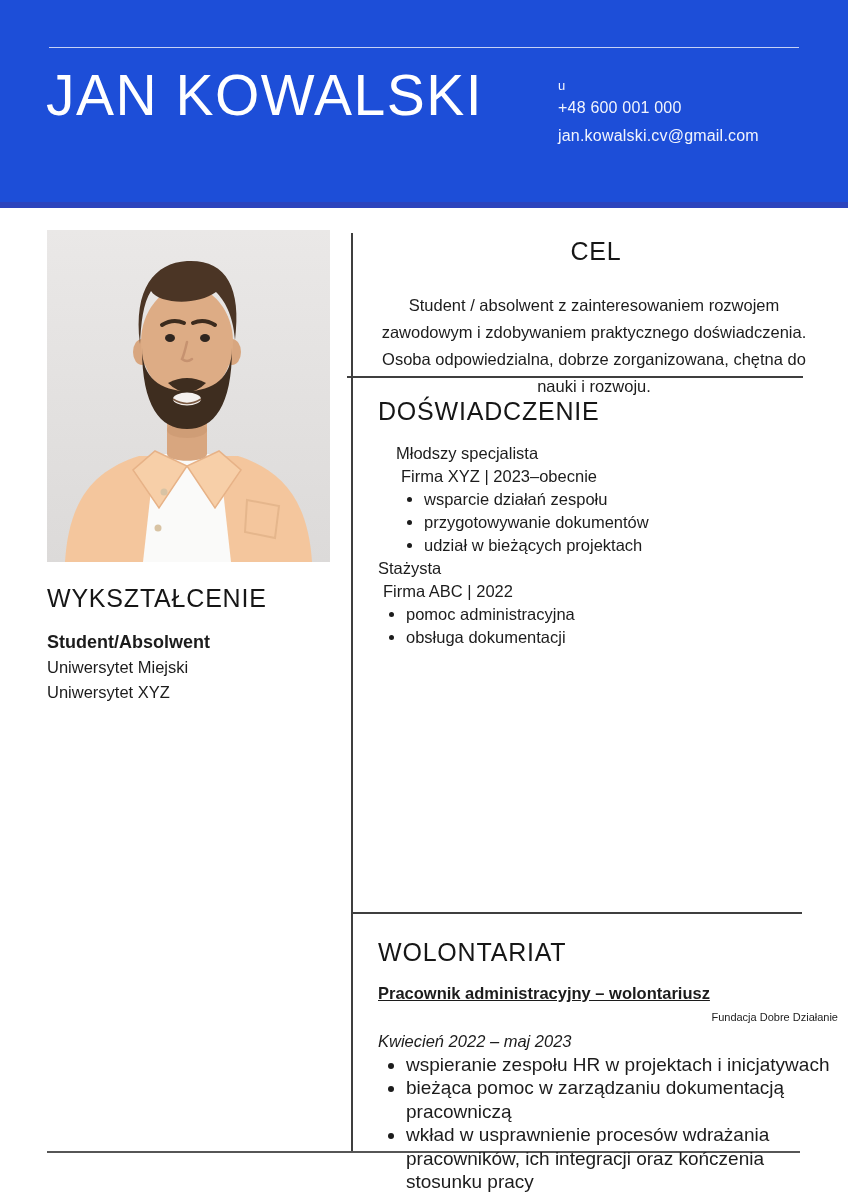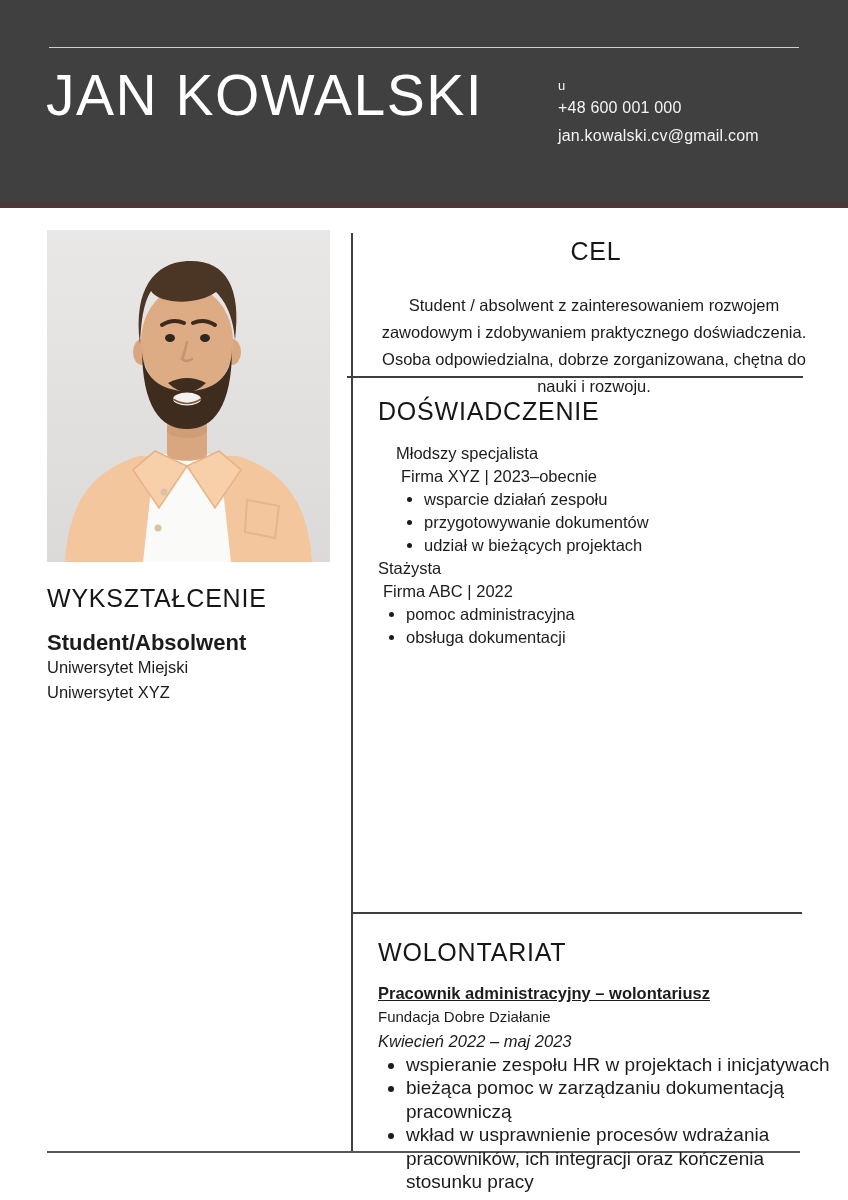--- a/index.html
+++ b/index.html
@@ -73,21 +73,21 @@
     font-weight: 400;
     letter-spacing: 0.8px;
     color: #161616;
     line-height: 1.15;
   }
   .education {
     position: absolute;
     left: 47px; top: 584px;
     width: 280px;
   }
-  .education .degree { font-weight: 700; font-size: 22px; margin-top: 17px; line-height: 25px; }
+  .education .degree { font-weight: 700; font-size: 18px; margin-top: 17px; line-height: 25px; }
   .education .school { font-size: 16.5px; line-height: 25px; }
 
   
   .objective {
     position: absolute;
     left: 378px; top: 237px;
     width: 436px;
     text-align: center;
   }
   .objective p {
@@ -113,31 +113,31 @@
     left: 378px; top: 938px;
     width: 460px;
   }
   .volunteering .role {
     font-weight: 700;
     font-size: 16.5px;
     line-height: 24px;
     margin-top: 14px;
     text-decoration: underline;
   }
-  .volunteering .org   { font-size: 15px; line-height: 24px; }
+  .volunteering .org   { font-size: 11px; line-height: 24px; text-align: right; }
   .volunteering .dates { font-size: 16.5px; line-height: 24px; font-style: italic; }
   .volunteering ul { list-style: disc outside; padding-left: 28px; }
   .volunteering li { font-size: 19px; line-height: 23.5px; max-width: 432px; }
 </style>
 </head>
 <body>
 
 <div class="page">
 
-  <header class="header" style="background-color: #404040; padding-left: 40px;">
+  <header class="header" style="background-color: #1d4ed8; padding-left: 40px;">
     <div class="header-rule"></div>
     <h1 class="name">JAN KOWALSKI</h1>
     <div class="contact">
       <div class="note">u</div>
       <div class="phone">+48 600 001 000</div>
       <div class="email">jan.kowalski.cv@gmail.com</div>
     </div>
   </header>
 
   <div class="photo" aria-label="Portrait photo of a smiling bearded man in a peach shirt over a white t-shirt">

